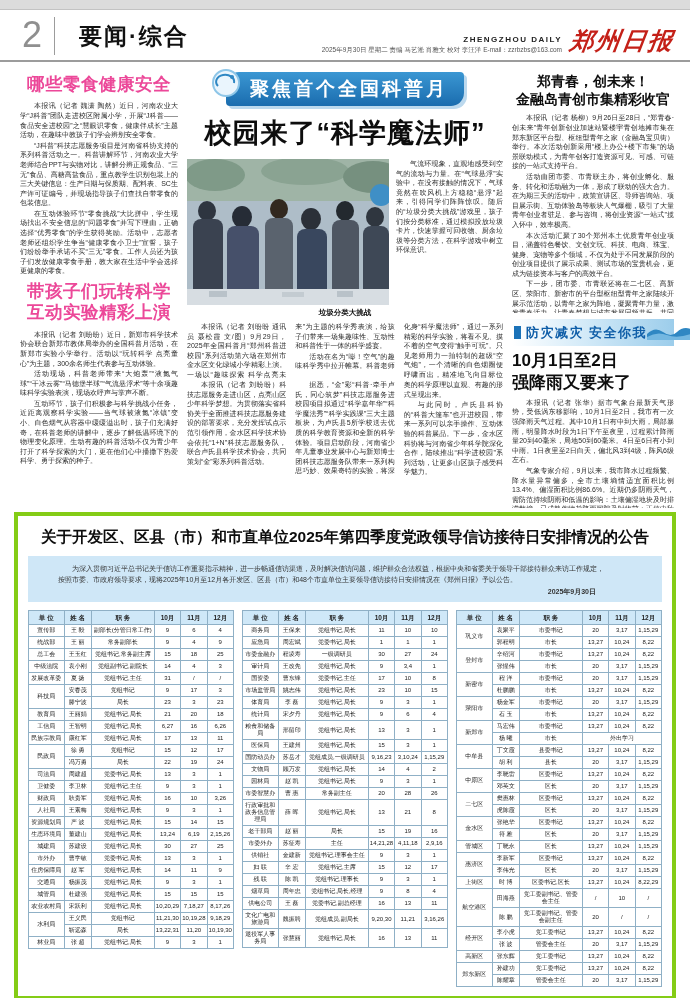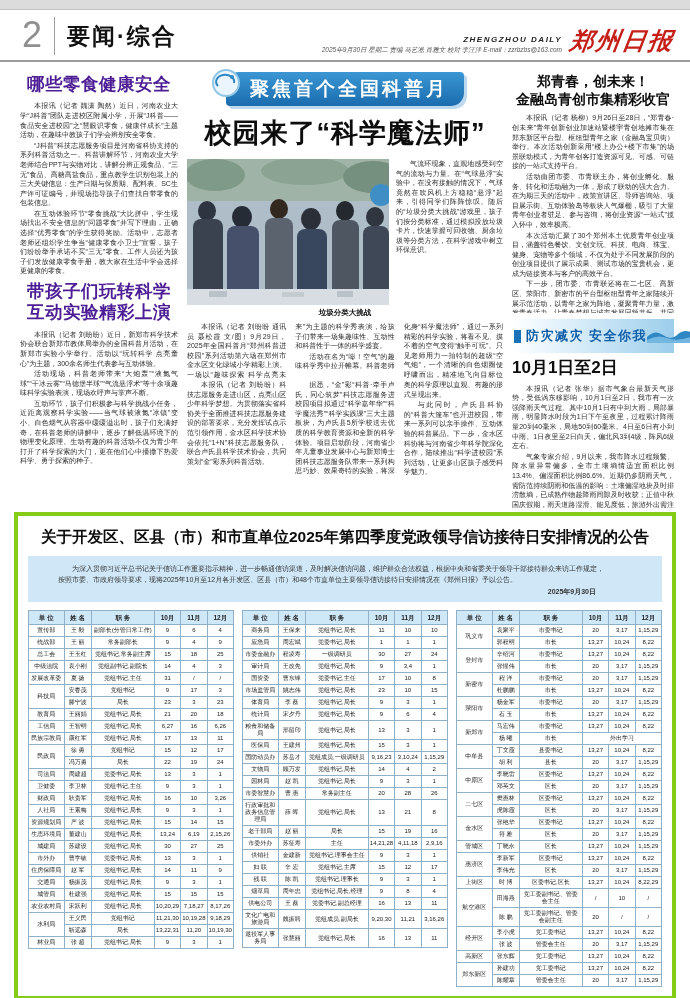--- a/index.html
+++ b/index.html
@@ -9,35 +9,35 @@
     font-family:"Liberation Sans","DejaVu Sans",sans-serif; color:#2b2b2b;
   }
   .top-strip { height:10px; background:#dcdcdc; border-bottom:1px solid #c3c3c3; }
 
   
   .masthead { display:flex; align-items:flex-end; justify-content:space-between;
     padding:7px 16px 5px 20px; border-bottom:2px solid #9c9c9c; }
   .mh-left { display:flex; align-items:center; }
   .page-no { font-size:36px; line-height:1; color:#8f8f8f; padding:0 12px 2px 2px;
     border-right:1.5px solid #9c9c9c; font-weight:normal; }
-  .section-title { font-size:23px; font-weight:bold; color:#111; margin-left:12px; letter-spacing:2px; }
+  .section-title { font-size:23px; font-weight:bold; color:#111; margin-left:24px; letter-spacing:2px; }
   .mh-right { display:flex; align-items:flex-end; gap:8px; }
-  .mh-info { text-align:right;font-style:italic; }
+  .mh-info { text-align:right; }
   .paper-en { font-size:8px; font-weight:bold; letter-spacing:1.5px; color:#222; }
   .dateline { font-size:6.5px; color:#555; margin-top:2px; }
   .paper-cn { font-size:24px; font-weight:bold; font-style:italic; color:#c42018;
     transform:skewX(-8deg); letter-spacing:2px; line-height:1; padding-bottom:2px; }
 
   
   .content { display:flex; gap:9px; padding:8px 16px 4px 20px; height:446px; overflow:hidden; }
   .col-left { width:158px; flex:none; }
   .col-mid { flex:1; min-width:0; }
   .col-right { width:162px; flex:none; }
 
-  .hl-red { color:#4c1d95; font-size:17.5px; font-weight:bold; text-align:center;
+  .hl-red { color:#ec4899; font-size:17.5px; font-weight:bold; text-align:center;
     line-height:1.22; margin:4px 0 6px; letter-spacing:0.5px; }
   .body-text p, .cols3 p, .side-text p {
     font-size:7px; line-height:9.6px; text-align:justify; text-indent:2em; margin:0 0 1px; }
   .a1-body { max-height:196px; overflow:hidden; }
   .a2-body { max-height:138px; overflow:hidden; }
 
   .badge-row { display:flex; justify-content:center; margin:2px 0 0; }
   .badge { position:relative; background:linear-gradient(180deg,#3b97d3,#1a6cae); color:#fff;
     font-weight:bold; font-size:19px; letter-spacing:3px; padding:4px 16px 4px 24px;
     border-radius:13px 4px 13px 4px; box-shadow:3px 3px 0 #bcd9ee; }
@@ -49,21 +49,21 @@
   .photo svg { display:block; }
   .side-text { flex:1; max-height:146px; overflow:hidden; }
   .caption { text-align:center; font-size:7.5px; font-weight:bold; margin:3px 0 4px; color:#111; }
   .cols3 { column-count:3; column-gap:9px; }
   .block1 { height:58px; overflow:hidden; margin-top:1px; }
   .hl-pairing { color:#d5281e; font-size:15px; font-weight:bold; text-align:center; margin:9px 0 6px; }
   .block2 { height:98px; overflow:hidden; }
 
   .hl-youth { font-size:14px; font-weight:bold; text-align:center; line-height:1.3; margin:2px 0 5px; color:#0d0d0d; }
   .youth-body { max-height:200px; overflow:hidden; }
-  .banner { margin:6px 0 4px; height:34px; display:flex; align-items:center; position:relative;
+  .banner { margin:6px 0 4px; height:27px; display:flex; align-items:center; position:relative;
     background:linear-gradient(90deg,#ffffff,#d3eaf8 45%,#9ccdeb); }
   .banner-bar { width:7px; height:13px; background:#1a72b8; margin:0 5px 0 2px; flex:none; }
   .banner-label { font-size:13px; font-weight:bold; color:#0f5ea8; letter-spacing:1.5px; white-space:nowrap; }
   .banner-wave { margin-left:auto; flex:none; }
   .hl-rain { font-size:17px; font-weight:bold; line-height:1.25; margin:4px 0 5px; color:#0d0d0d; }
   .rain-body { max-height:132px; overflow:hidden; }
 
   
   .announce { margin:4px 14px 0; border:4px solid #84cc16; padding:8px 10px 9px; }
   .announce-title { font-size:15.5px; font-weight:bold; text-align:center; margin:3px 0 8px; color:#0d0d0d; }
@@ -200,20 +200,21 @@
       <span class="banner-wave">
         <svg width="44" height="18" viewBox="0 0 44 18">
           <path d="M0 12 Q8 4 16 10 T30 10 T44 7 V18 H0 Z" fill="#2f87c3"></path>
           <path d="M0 15 Q10 9 20 13 T44 12 V18 H0 Z" fill="#7fc0e6" opacity="0.85"></path>
         </svg>
       </span>
     </div>
     <div>
       <div class="hl-rain">
         <div>10月1日至2日</div>
+        <div>强降雨又要来了</div>
       </div>
       <div class="body-text rain-body">
           <p>本报讯（记者 张华）据市气象台最新天气形势，受低涡东移影响，10月1日至2日，我市有一次强降雨天气过程。其中10月1日有中到大雨，局部暴雨，明显降水时段为1日下午至夜里，过程累计降雨量20到40毫米，局地50到60毫米。4日至6日有小到中雨。1日夜里至2日白天，偏北风3到4级，阵风6级左右。</p>
           <p>气象专家介绍，9月以来，我市降水过程频繁、降水量异常偏多，全市土壤墒情适宜面积比例13.4%、偏湿面积比例86.6%。近期仍多阴雨天气，需防范持续阴雨和低温的影响：土壤偏湿地块及时排涝散墒，已成熟作物趁降雨间隙及时收获；正值中秋国庆假期，雨天道路湿滑、能见度低，旅游外出需注意安全；防范强降水可能引发的山洪、地质灾害、中小河流洪水、农田渍涝、城市积水等风险。</p>
         </div>
     </div>
   </div>
 </div>
 
 <div class="announce">

